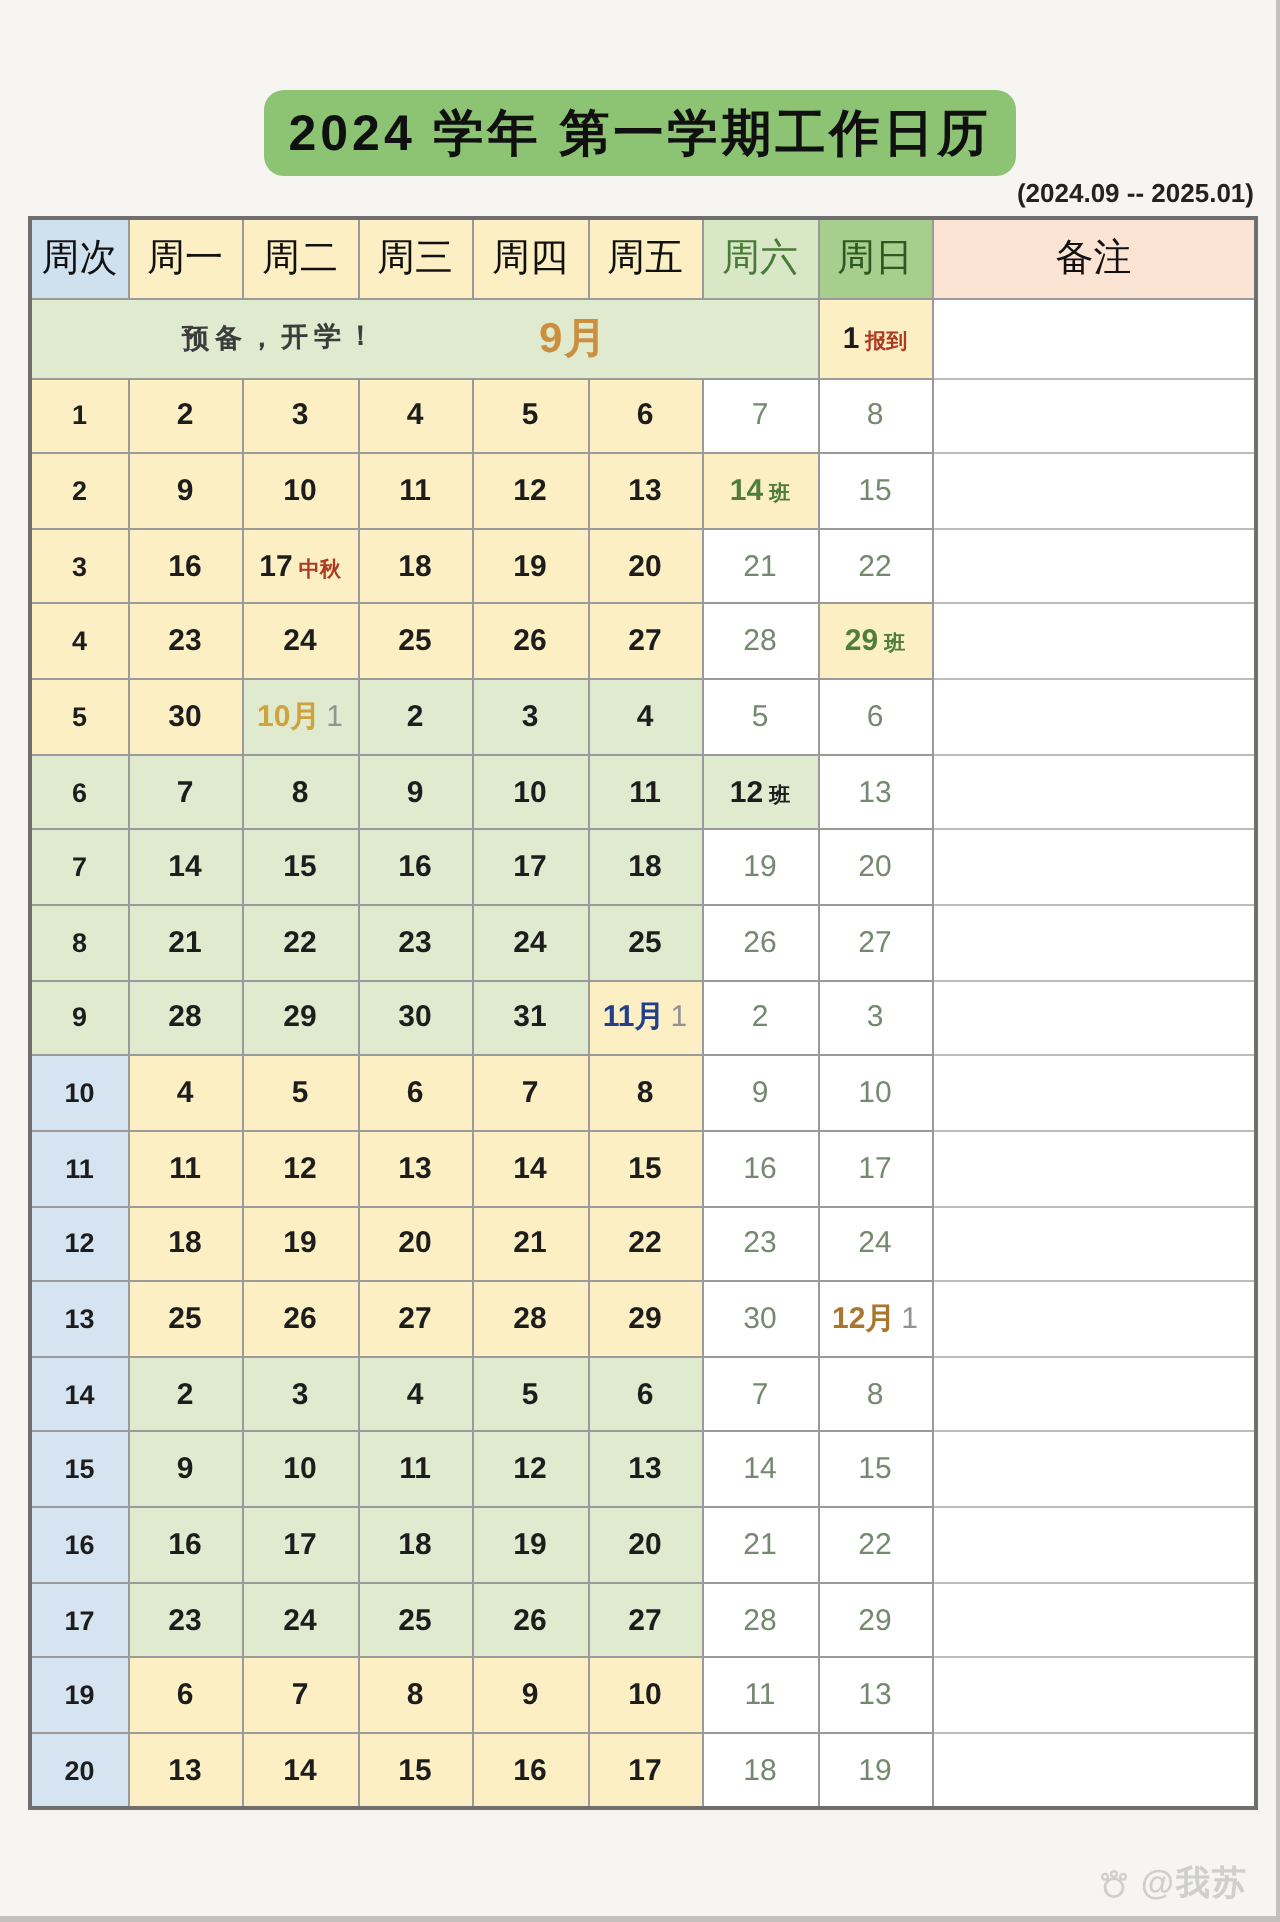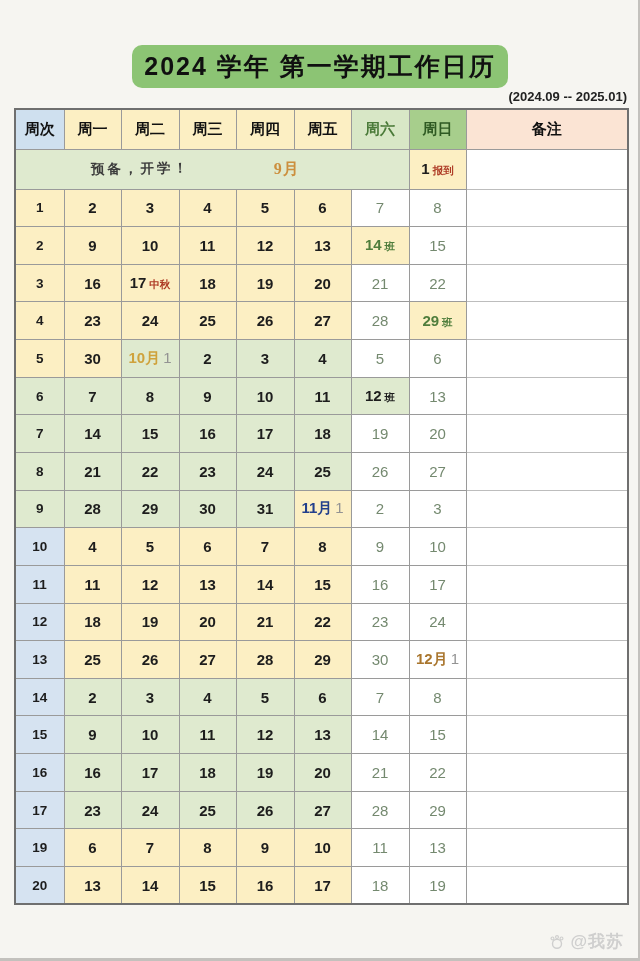--- a/index.html
+++ b/index.html
@@ -24,21 +24,21 @@
     border:2px solid var(--border-dark);
     background:#fff;
   }
   col.c-wk{width:49px}col.c-d1{width:57px}col.c-d2{width:58px}
   col.c-d3{width:57px}col.c-d4{width:58px}col.c-d5{width:57px}
   col.c-d6{width:58px}col.c-d7{width:57px}col.c-rm{width:162px}
   th,td{border:1px solid var(--border);padding:0;text-align:center;vertical-align:middle;}
   thead tr{height:40px;}
   tr.banner{height:40px;}
   tbody tr.wrow{height:37.65px;}
-  th.hdr{font-size:15px;font-weight:700;color:#111;}
+  th.hdr{font-size:19px;font-weight:400;color:#111;}
   .hdr-blue{background:var(--hdr-blue);}
   .hdr-yellow{background:var(--cell-yellow);}
   .hdr-satgreen{background:var(--hdr-satgreen);color:var(--hdr-sat-ink) !important;}
   .hdr-sungreen{background:var(--hdr-sungreen);color:var(--hdr-sun-ink) !important;}
   .hdr-pink{background:var(--hdr-pink);}
   .bg-y{background:var(--cell-yellow);}
   .bg-g{background:var(--cell-green);}
   .bg-w{background:var(--cell-white);}
   .nb-y{background:var(--cell-yellow);}
   .nb-g{background:var(--cell-green);}
@@ -63,21 +63,21 @@
   .c-green{color:var(--ink-green);font-weight:700;}
   td.remark{background:#fff;border:1px solid var(--border-light);}
   td.sept{position:relative;}
   .sept-note{
     position:absolute;left:19%;top:50%;transform:translateY(-50%) rotate(-1deg);
     font-family:"DejaVu Serif", serif;font-size:13.5px;font-weight:700;
     color:#3c3c3c;letter-spacing:3px;white-space:nowrap;
   }
   .sept-month{
     position:absolute;left:69%;top:50%;transform:translate(-50%,-50%);
-    font-size:16px;font-weight:700;color:var(--ink-month-orange);letter-spacing:1px;font-family:Liberation Serif, serif;
+    font-size:21px;font-weight:700;color:var(--ink-month-orange);letter-spacing:1px;
   }
   .watermark{
     position:absolute;right:16px;bottom:8px;display:flex;align-items:center;gap:4px;
     color:var(--watermark-grey);font-size:17px;font-weight:700;letter-spacing:1px;
     opacity:.85;user-select:none;
   }
   .paw{width:18px;height:18px;}
 </style>
 </head>
 <body>

